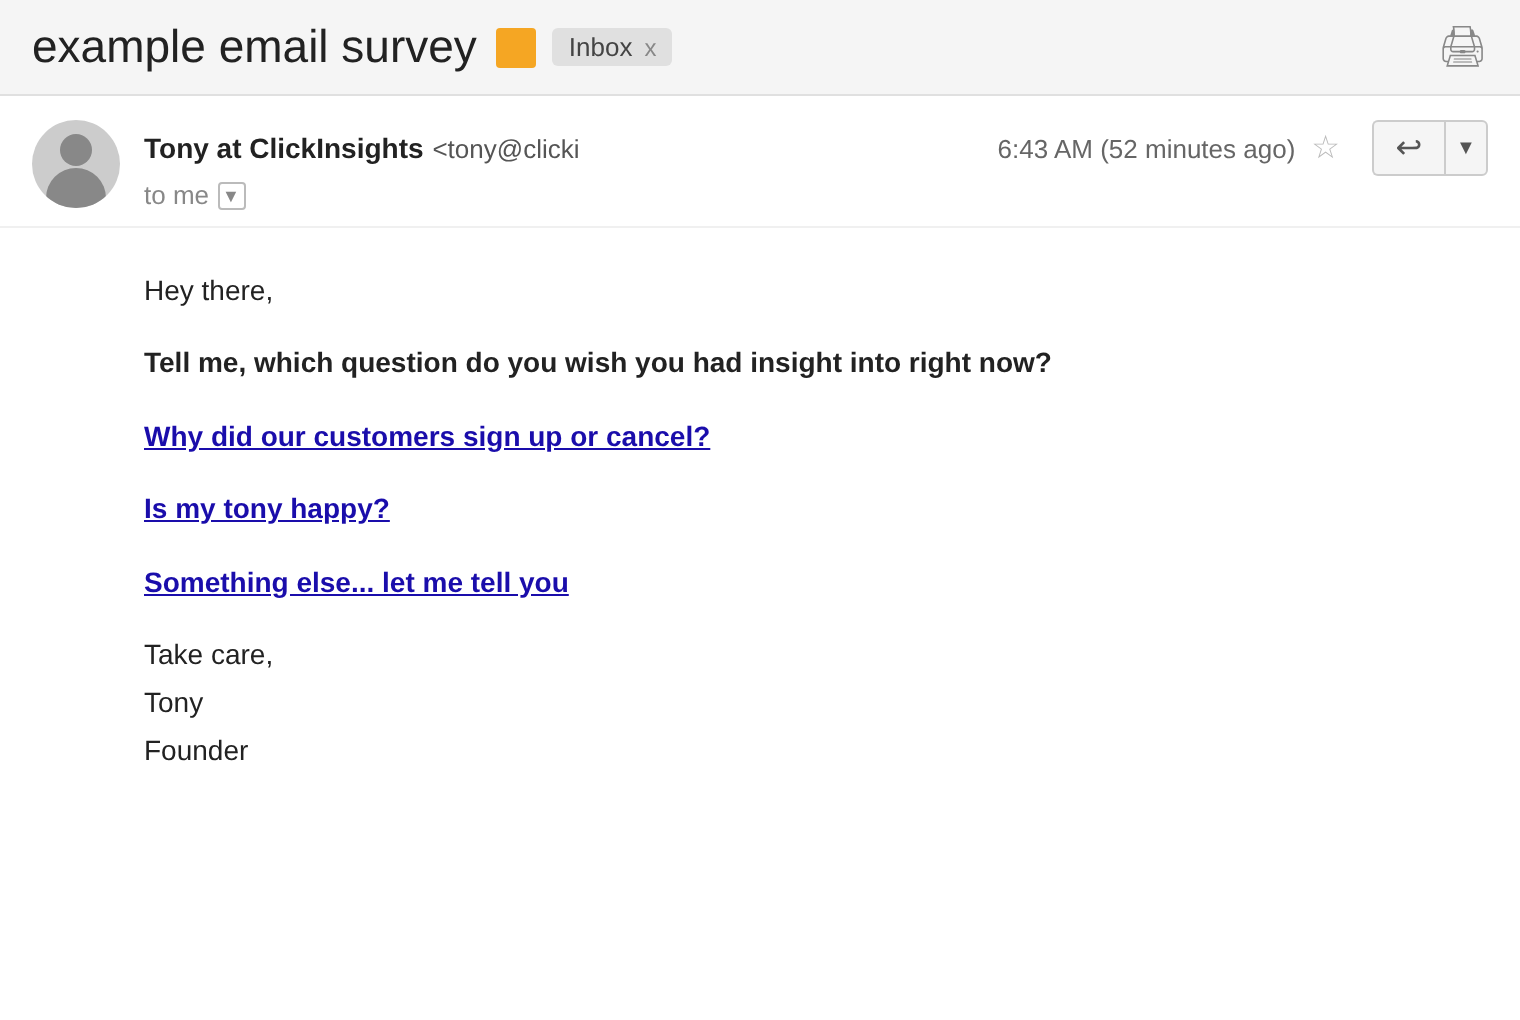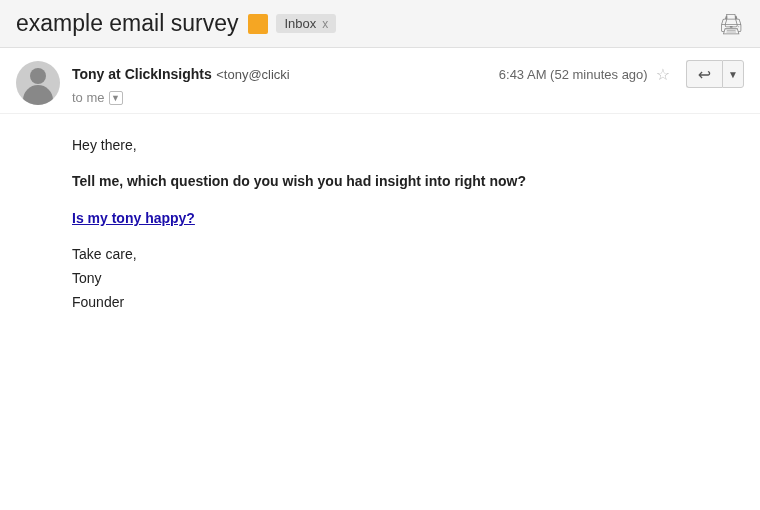--- a/index.html
+++ b/index.html
@@ -51,21 +51,21 @@
     .header-spacer { flex: 1; }
     .print-icon {
       font-size: 20px;
       color: #888;
       cursor: pointer;
     }
 
     
     .email-meta-row {
       display: flex;
-      align-items: flex-end;
+      align-items: flex-start;
       padding: 12px 16px 8px 16px;
       border-bottom: 1px solid #f0f0f0;
     }
     
     .avatar-silhouette {
       width: 44px;
       height: 44px;
       border-radius: 50%;
       background: #ccc;
       position: relative;
@@ -241,17 +241,19 @@
     <div class="to-me-row">
       <span>to me</span>
       <span class="dropdown-arrow">▼</span>
     </div>
   </div>
 </div>
 
 <div class="email-body">
   <p>Hey there,</p>
   <p class="bold-question">Tell me, which question do you wish you had insight into right now?</p>
+  <a href="#">Why did our customers sign up or cancel?</a>
   <a href="#">Is my tony happy?</a>
+  <a href="#">Something else... let me tell you</a>
   <div class="signature">
     <span>Take care,<br>Tony<br>Founder</span>
   </div>
 </div>
 
 </body></html>

